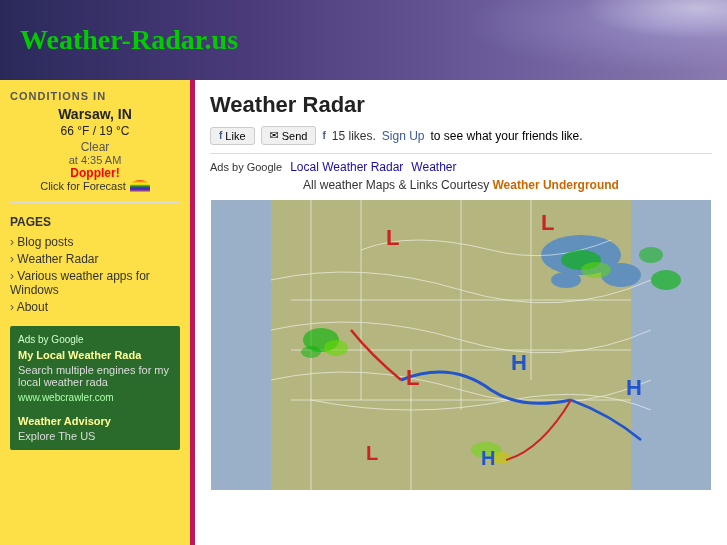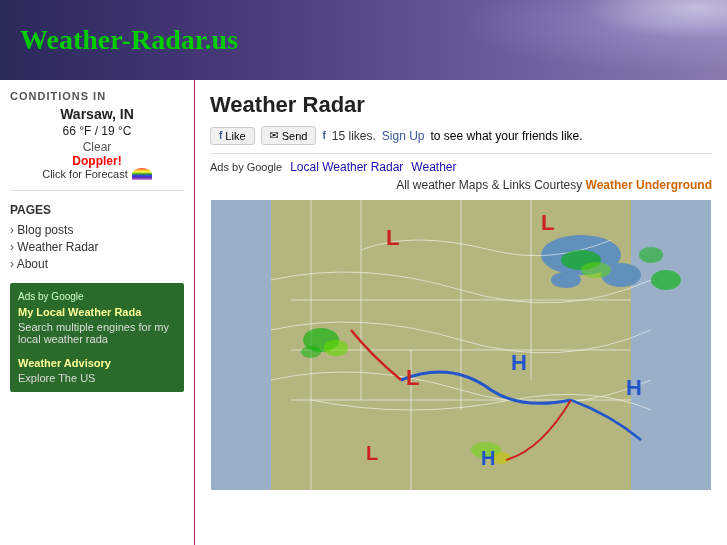--- a/index.html
+++ b/index.html
@@ -34,22 +34,22 @@
     
     #main-layout {
       display: flex;
       height: 465px;
     }
 
     
     #sidebar {
       width: 195px;
       min-width: 195px;
-      background: #ffffff;
-      border-right: 1px solid #be185d;
+      background: #fde047;
+      border-right: 5px solid #be185d;
       padding: 10px;
       overflow: hidden;
     }
     .conditions-box {
       margin-bottom: 10px;
     }
     .conditions-title {
       color: #555;
       font-size: 11px;
       font-weight: bold;
@@ -187,21 +187,21 @@
       border-top: 1px solid #ddd;
       padding-top: 6px;
     }
     .ads-by-google { color: #333; font-size: 11px; }
     .links-bar a { color: #1a0dab; text-decoration: none; font-size: 12px; }
 
     .courtesy-bar {
       font-size: 12px;
       color: #333;
       margin-bottom: 8px;
-      text-align: right;
+      text-align: center;
     }
     .courtesy-bar a { color: #cc6600; font-weight: bold; text-decoration: none; }
 
     
     .radar-map {
       width: 100%;
       height: 290px;
       position: relative;
       overflow: hidden;
     }
@@ -225,42 +225,45 @@
 
 <div id="main-layout">
 
   <div id="sidebar">
 
     <div class="conditions-box">
       <div class="conditions-title">CONDITIONS IN</div>
       <div class="conditions-city">Warsaw, IN</div>
       <div class="conditions-temp">66 °F / 19 °C</div>
       <div class="conditions-desc">Clear</div>
+      <div class="conditions-time">at 4:35 AM</div>
       <div class="advisory">Doppler!</div>
       <div class="click-forecast">
         <span>Click for Forecast</span>
         <span class="rainbow-icon"></span>
       </div>
     </div>
 
     <hr class="divider">
 
     <div class="pages-section">
       <div class="pages-title">PAGES</div>
       <ul class="pages-list">
         <li><a href="#">Blog posts</a></li>
         <li><a href="#">Weather Radar</a></li>
+        <li><a href="#">Various weather apps for Windows</a></li>
         <li><a href="#">About</a></li>
       </ul>
     </div>
 
     <div class="ads-sidebar">
       <div class="ads-sidebar-title">Ads by Google</div>
       <a href="#">My Local Weather Rada</a>
       <p>Search multiple engines for my local weather rada</p>
+      <div class="url">www.webcrawler.com</div>
       <br>
       <a href="#" style="color:#ffff99;font-weight:bold;text-decoration:none;">Weather Advisory</a>
       <p>Explore The US</p>
     </div>
   </div>
 
   <div id="content">
 
     <div class="page-title">Weather Radar</div>
 

